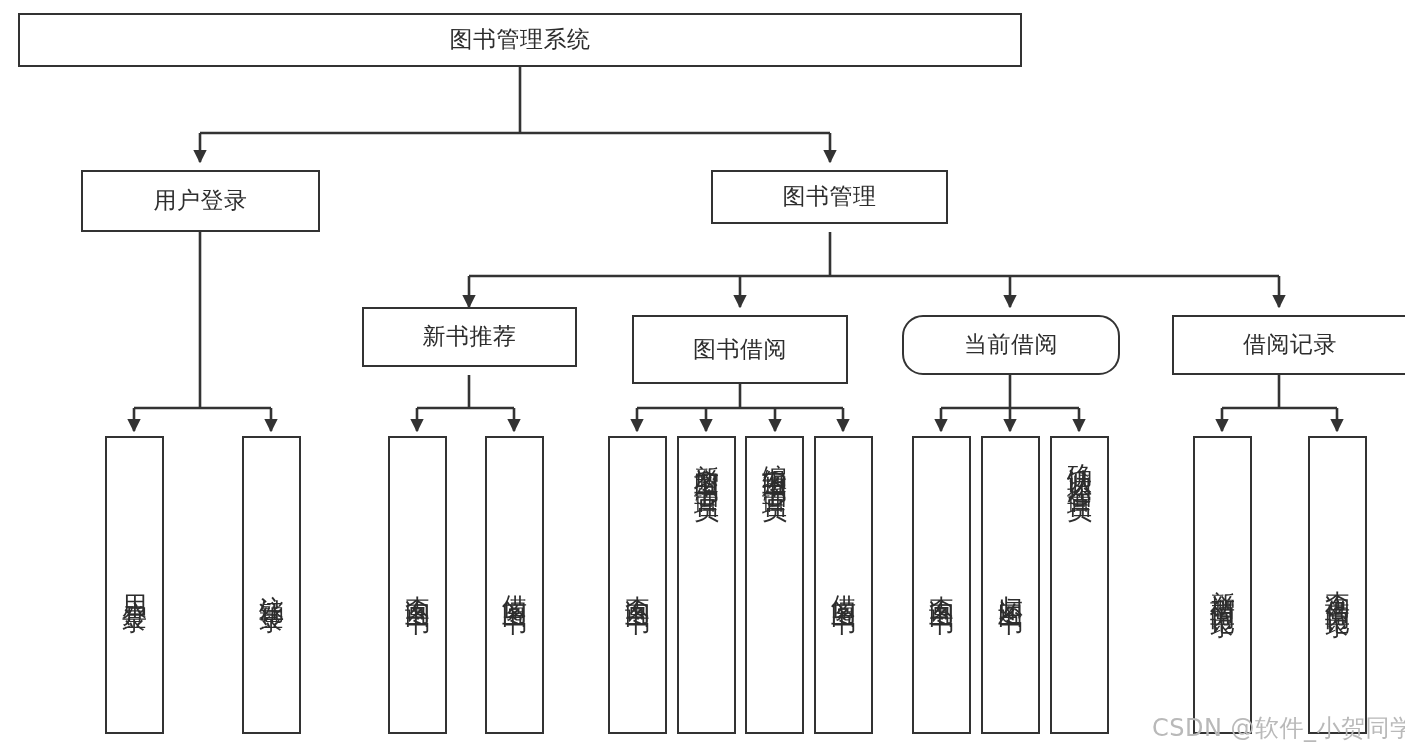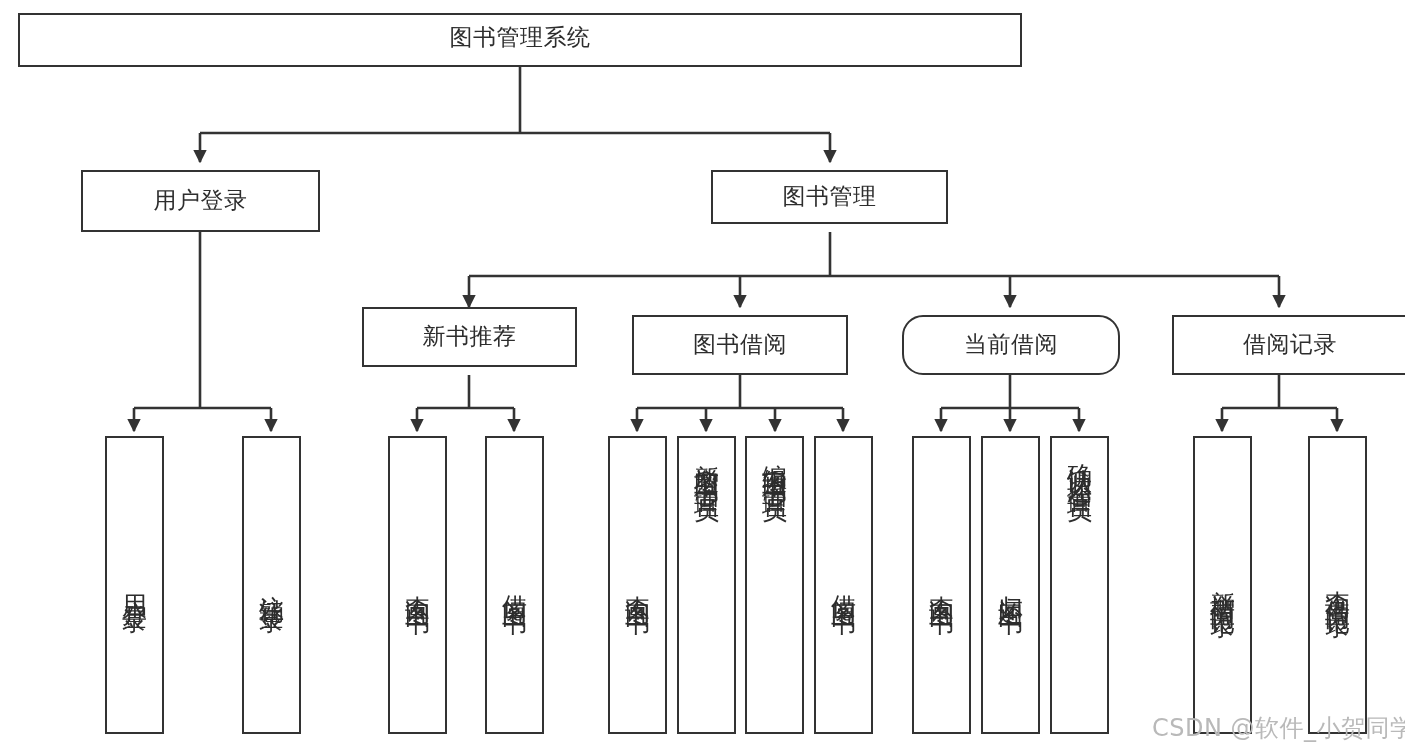--- a/index.html
+++ b/index.html
@@ -131,37 +131,37 @@
       <path d="M 1010 408 L 1010 431" marker-end="url(#arrow)"></path>
       <path d="M 1079 408 L 1079 431" marker-end="url(#arrow)"></path>
 
       <path d="M 1279 375 L 1279 408"></path>
       <path d="M 1222 408 L 1337 408"></path>
       <path d="M 1222 408 L 1222 431" marker-end="url(#arrow)"></path>
       <path d="M 1337 408 L 1337 431" marker-end="url(#arrow)"></path>
     </g>
   </svg>
 
-  <div class="node horiz root" style="left:18px; top:13px; width:1004px; height:54px;font-family:Liberation Mono, monospace;">
+  <div class="node horiz root" style="left:18px; top:13px; width:1004px; height:54px;">
     <span class="label">图书管理系统</span>
   </div>
 
   <div class="node horiz" style="left:81px; top:170px; width:239px; height:62px;">
     <span class="label">用户登录</span>
   </div>
 
   <div class="node horiz" style="left:711px; top:170px; width:237px; height:54px;">
     <span class="label">图书管理</span>
   </div>
 
   <div class="node horiz" style="left:362px; top:307px; width:215px; height:60px;">
     <span class="label">新书推荐</span>
   </div>
 
-  <div class="node horiz" style="left:632px; top:315px; width:216px; height:60px;">
+  <div class="node horiz" style="left:632px; top:315px; width:216px; height:69px;">
     <span class="label">图书借阅</span>
   </div>
 
   <div class="node horiz" style="left:902px; top:315px; width:218px; height:60px;border-radius:21px;">
     <span class="label">当前借阅</span>
   </div>
 
   <div class="node horiz" style="left:1172px; top:315px; width:236px; height:60px;">
     <span class="label">借阅记录</span>
   </div>

